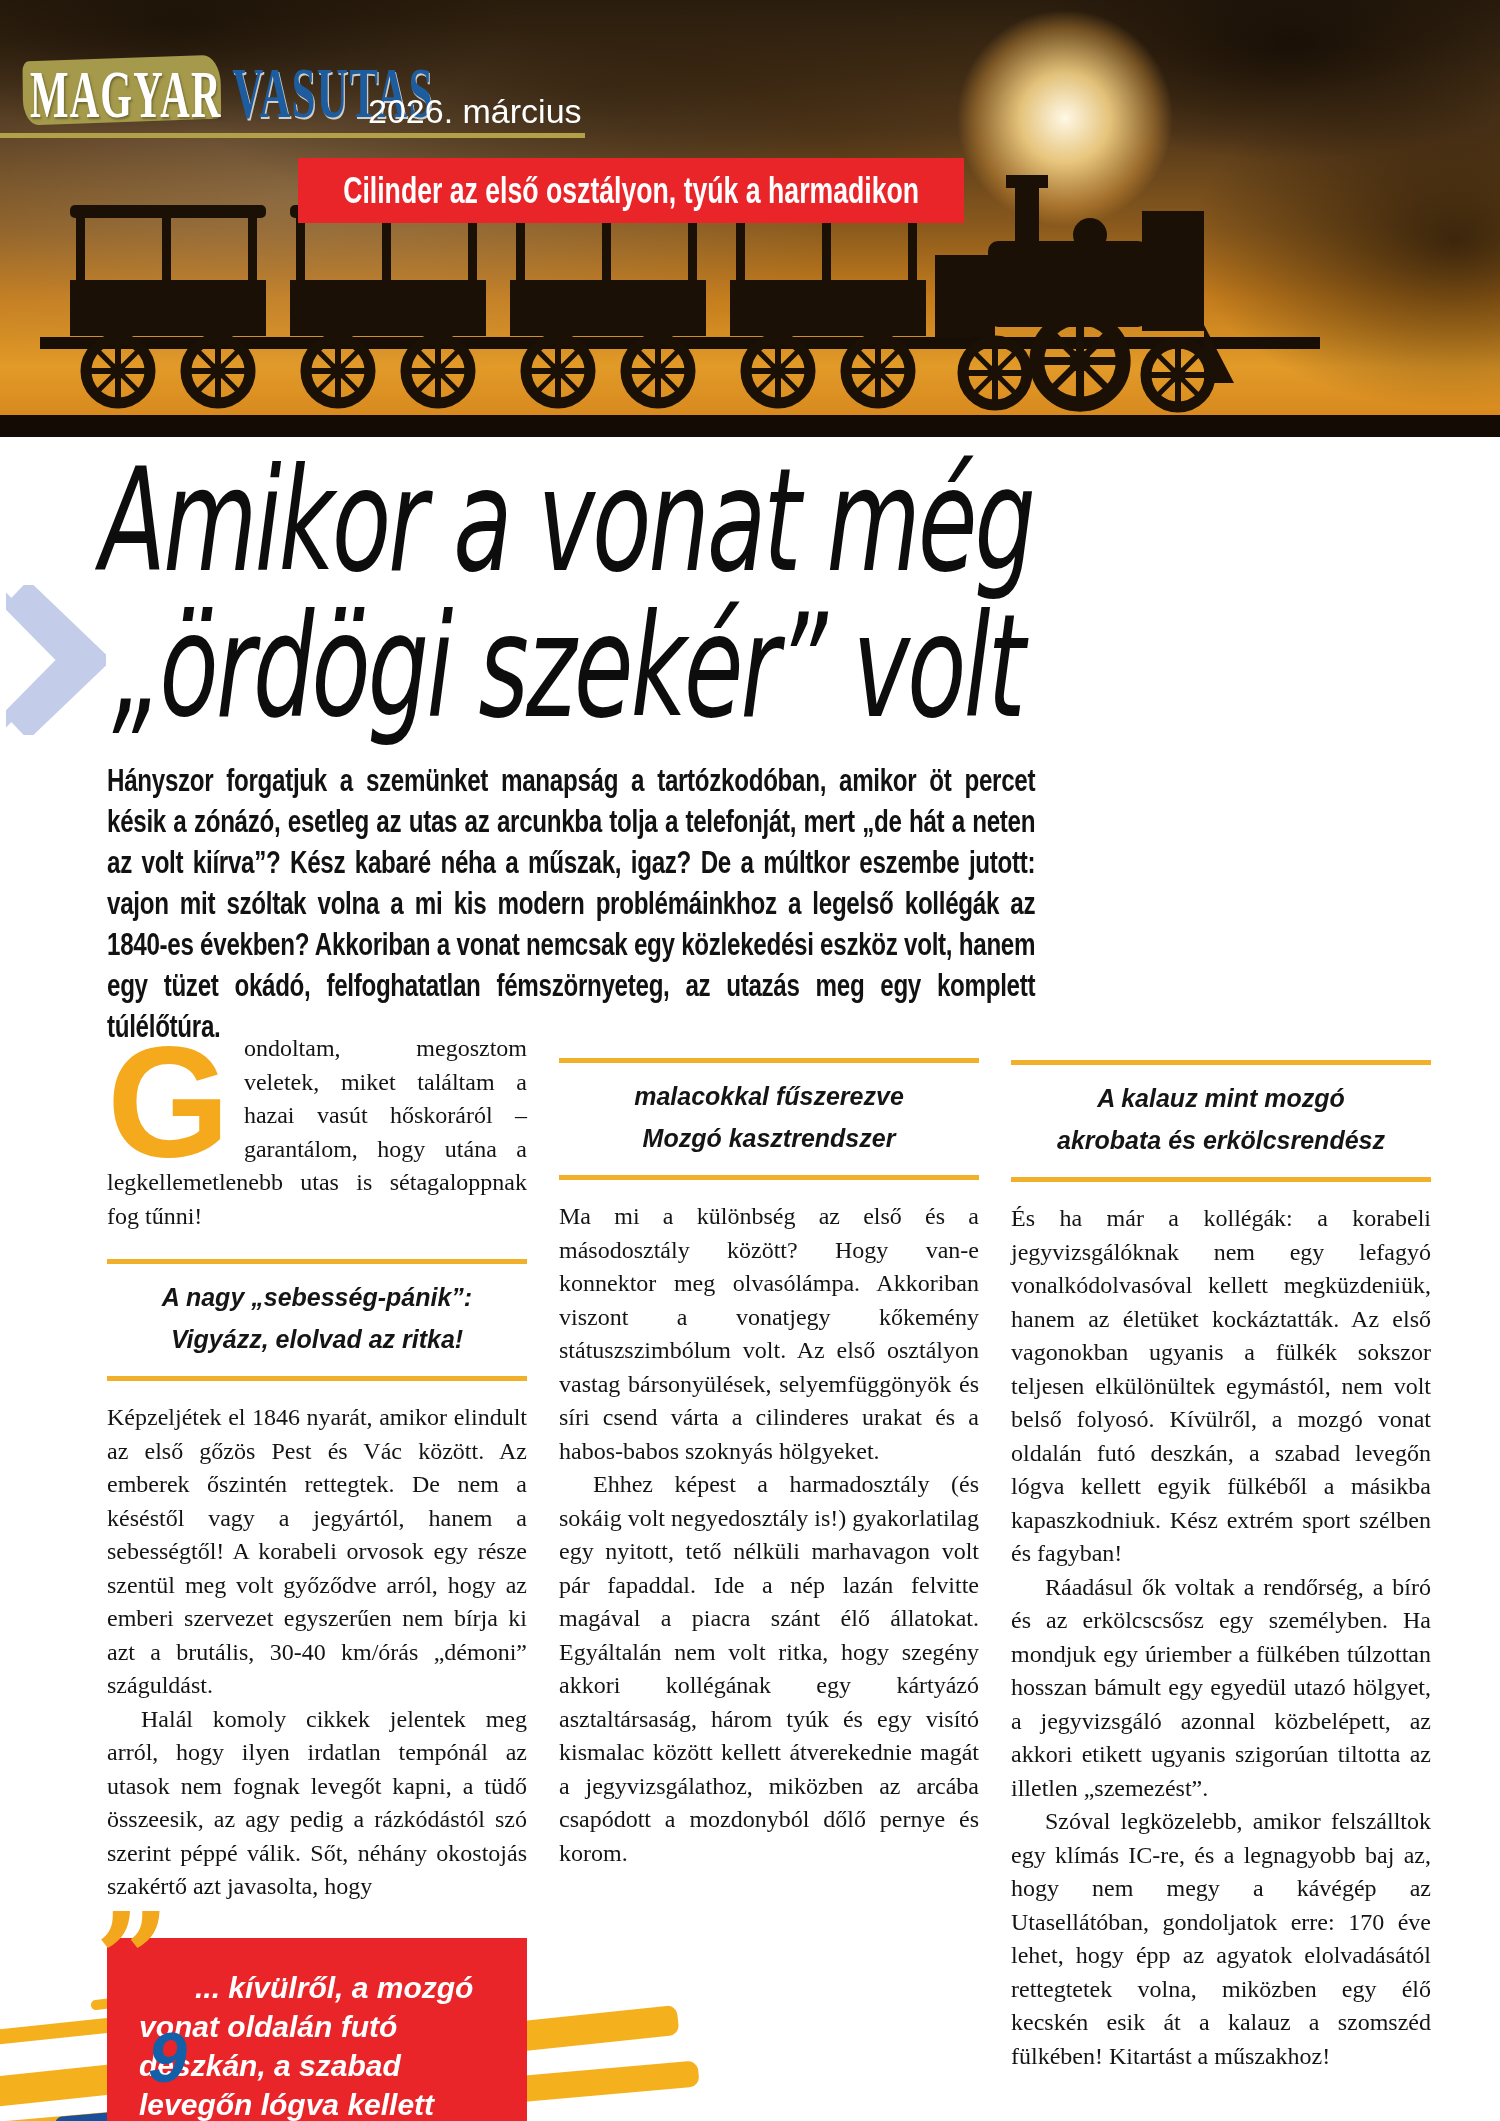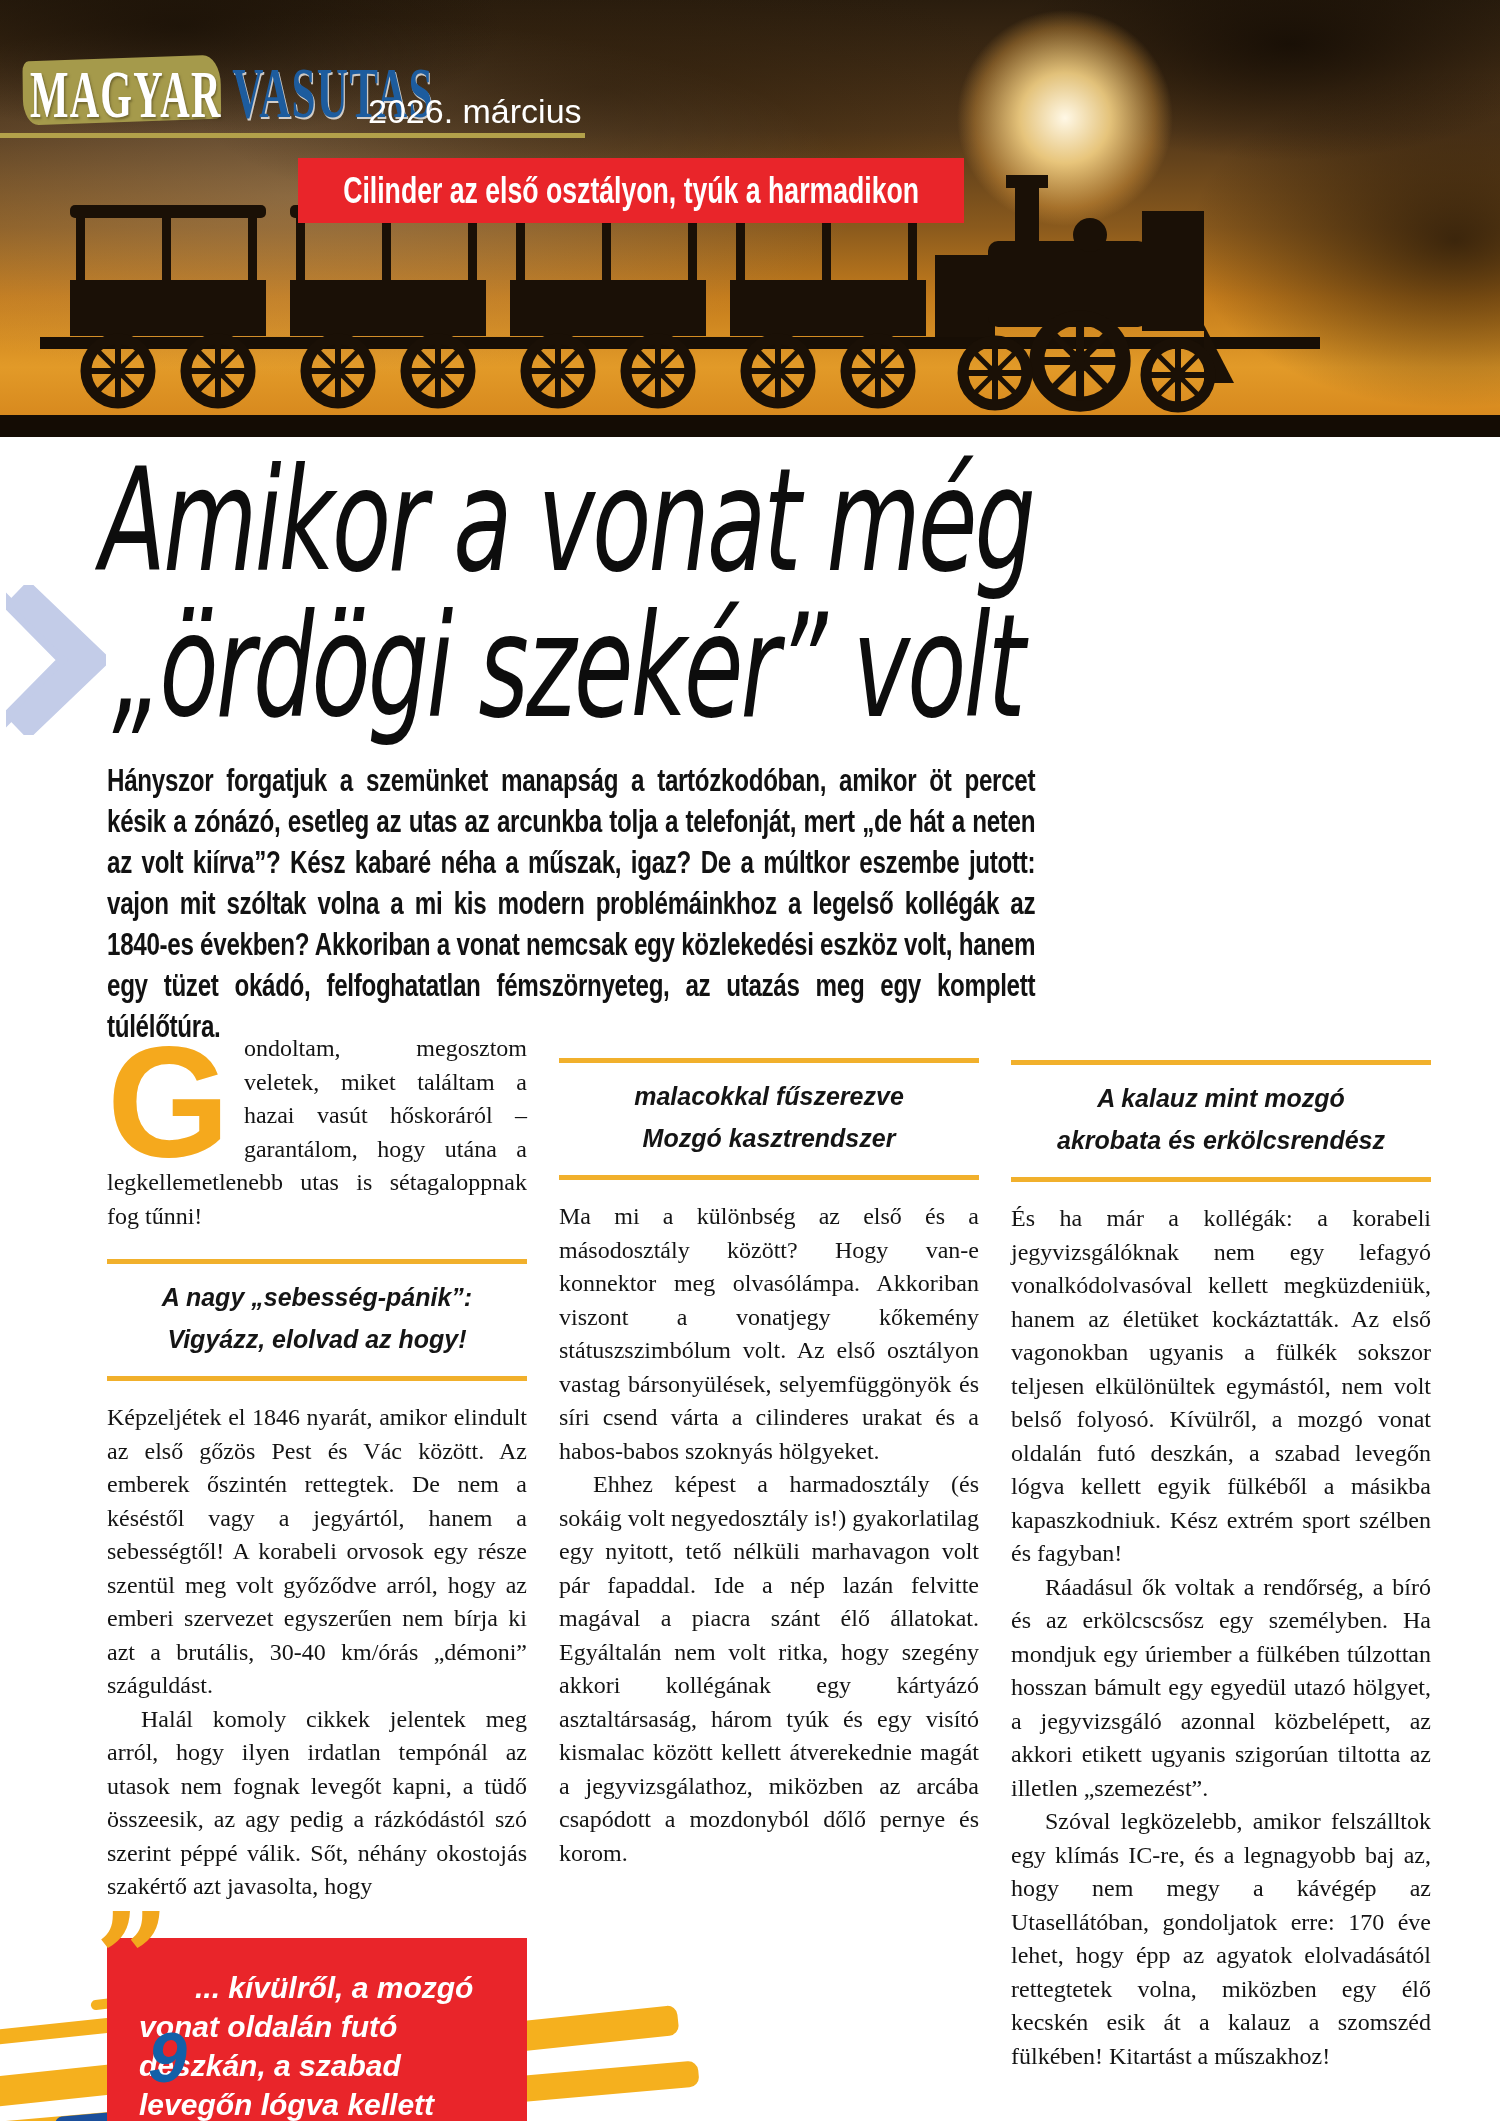--- a/index.html
+++ b/index.html
@@ -181,21 +181,21 @@
   </div>
 
   <div class="columns">
 
     <div class="col">
       <p class="body">
         <span class="dropcap">G</span><span>ondoltam, megosztom veletek, miket találtam a hazai vasút hőskoráról – garantálom, hogy utána a legkellemetlenebb utas is sétagaloppnak fog tűnni!</span>
       </p>
       <div class="subhead">
         <span class="l">A nagy „sebesség-pánik”:</span>
-        <span class="l">Vigyázz, elolvad az hogy!</span>
+        <span class="l">Vigyázz, elolvad az ritka!</span>
       </div>
       <p class="body">Képzeljétek el 1846 nyarát, amikor elindult az első gőzös Pest és Vác között. Az emberek őszintén rettegtek. De nem a késéstől vagy a jegyártól, hanem a sebességtől! A korabeli orvosok egy része szentül meg volt győződve arról, hogy az emberi szervezet egyszerűen nem bírja ki azt a brutális, 30-40 km/órás „démoni” száguldást.</p>
       <p class="body ind">Halál komoly cikkek jelentek meg arról, hogy ilyen irdatlan tempónál az utasok nem fognak levegőt kapni, a tüdő összeesik, az agy pedig a rázkódástól szó szerint péppé válik. Sőt, néhány okostojás szakértő azt javasolta, hogy</p>
       <div class="quote-box">
         <span class="q-open">”</span>
         <p>... kívülről, a mozgó vonat oldalán futó deszkán, a szabad levegőn lógva kellett egyik fülkéből a másikba kapaszkodniuk ...</p>
 
       </div>
     </div>
 

